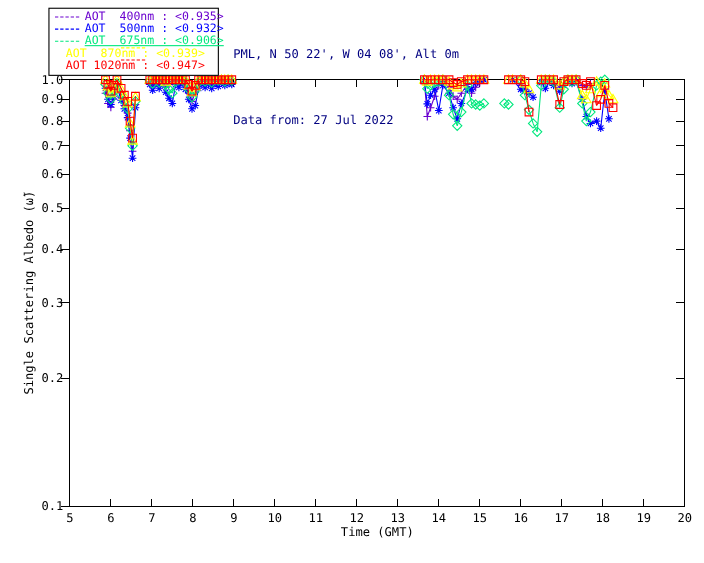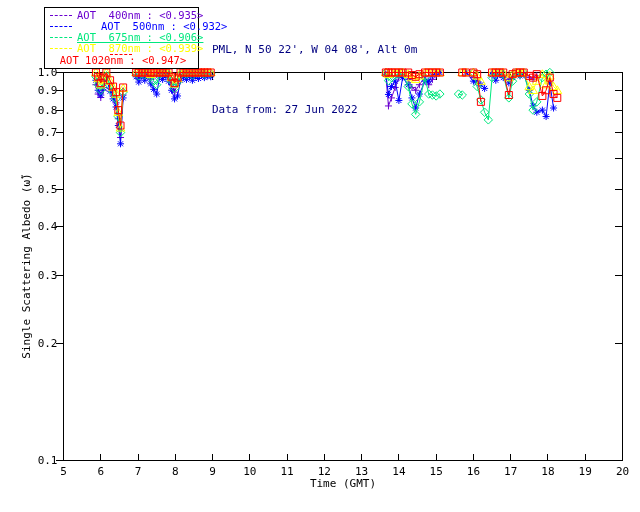--- a/index.html
+++ b/index.html
@@ -33,37 +33,37 @@
 </style>
 </head>
 <body>
 
 <div class="canvas">
 
   <div class="legend">
     <div class="legend-row" style="color: rgb(106, 0, 207);">
       <span class="legend-dash"></span><span class="legend-label">AOT  400nm : &lt;0.935&gt;</span>
     </div>
-    <div class="legend-row" style="color: rgb(0, 0, 255); gap: 24px;">
+    <div class="legend-row" style="color: rgb(0, 0, 255);">
       <span class="legend-dash"></span><span class="legend-label">AOT  500nm : &lt;0.932&gt;</span>
     </div>
     <div class="legend-row" style="color: rgb(0, 232, 126); text-decoration: underline;">
       <span class="legend-dash"></span><span class="legend-label">AOT  675nm : &lt;0.906&gt;</span>
     </div>
-    <div class="legend-row" style="color: rgb(255, 255, 0);">
+    <div class="legend-row" style="color: rgb(255, 255, 0); flex-direction: column;">
       <span class="legend-dash"></span><span class="legend-label">AOT  870nm : &lt;0.939&gt;</span>
     </div>
     <div class="legend-row" style="color: rgb(255, 0, 0); flex-direction: column;">
       <span class="legend-dash"></span><span class="legend-label">AOT 1020nm : &lt;0.947&gt;</span>
     </div>
   </div>
 
   <div class="header" style="color: rgb(0, 0, 128);">
     <div>PML, N 50 22', W 04 08', Alt 0m</div>
-    <div>Data from: 27 Jun 2022</div>
+    <div>Data from: 27 Jul 2022</div>
   </div>
 
   <svg id="plot-svg" width="640" height="512" viewBox="0 0 640 512">
     <text x="343" y="487" text-anchor="middle">Time (GMT)</text>
     <text x="30" y="266" text-anchor="middle" transform="rotate(-90 30 266)">Single Scattering Albedo (ω̃)</text>
   <g>
         <rect x="63.5" y="72.5" width="559" height="388" fill="none" stroke="#000000" shape-rendering="crispEdges"></rect>
         <line x1="63.5" y1="460.5" x2="63.5" y2="453.5" stroke="#000000" shape-rendering="crispEdges"></line>
         <line x1="63.5" y1="72.5" x2="63.5" y2="79.5" stroke="#000000" shape-rendering="crispEdges"></line>
         <text x="63.5" y="474.5" text-anchor="middle">5</text>

